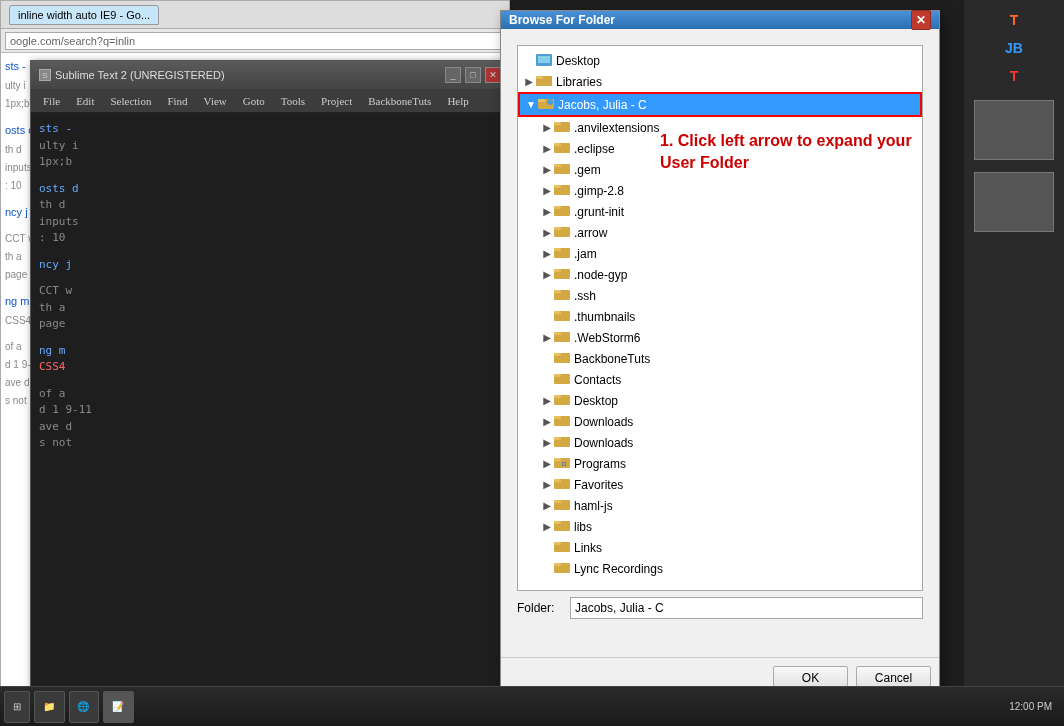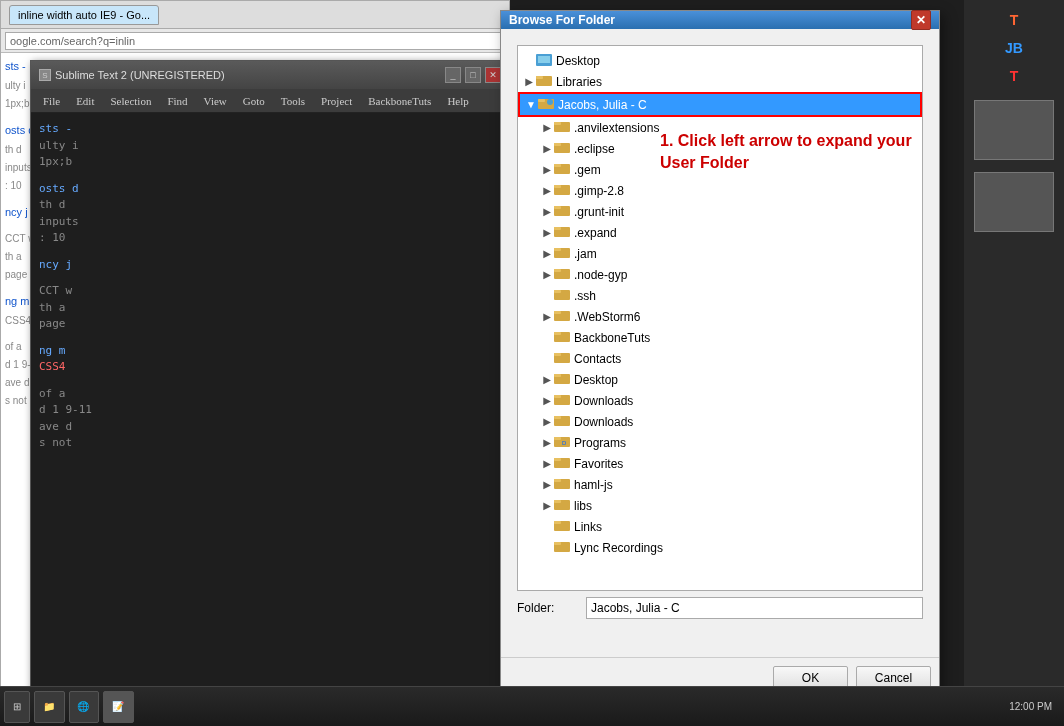--- a/index.html
+++ b/index.html
@@ -222,21 +222,21 @@
     
     .selected-row {
       border: 2px solid red;
     }
 
     
     .folder-bar {
       display: flex;
       align-items: center;
       margin-top: 6px;
-      gap: 24px;
+      gap: 8px;
     }
     .folder-label {
       font-size: 12px;
       color: #000;
       min-width: 45px;
     }
     .folder-input {
       flex: 1;
       height: 22px;
       border: 1px solid #aaa;
@@ -501,21 +501,21 @@
               <rect x="0" y="3" width="7" height="3" rx="1" fill="#e8c060"></rect>
             </svg></span>
           <span class="item-label">.grunt-init</span>
         </div>
         <div class="tree-item" style="padding-left: 22px;">
           <span class="expand-arrow" style="color: rgb(85, 85, 85);">▶</span>
           <span style="margin-right: 4px; font-size: 13px;"><svg width="16" height="14" viewBox="0 0 16 14">
               <rect x="0" y="3" width="16" height="10" rx="1" fill="#d4a843"></rect>
               <rect x="0" y="3" width="7" height="3" rx="1" fill="#e8c060"></rect>
             </svg></span>
-          <span class="item-label">.expand</span>
+          <span class="item-label">.arrow</span>
         </div>
         <div class="tree-item" style="padding-left: 22px;">
           <span class="expand-arrow" style="color: rgb(85, 85, 85);">▶</span>
           <span style="margin-right: 4px; font-size: 13px;"><svg width="16" height="14" viewBox="0 0 16 14">
               <rect x="0" y="3" width="16" height="10" rx="1" fill="#d4a843"></rect>
               <rect x="0" y="3" width="7" height="3" rx="1" fill="#e8c060"></rect>
             </svg></span>
           <span class="item-label">.jam</span>
         </div>
         <div class="tree-item" style="padding-left: 22px;">
@@ -526,20 +526,28 @@
             </svg></span>
           <span class="item-label">.node-gyp</span>
         </div>
         <div class="tree-item" style="padding-left: 22px;">
           <span class="expand-arrow"></span>
           <span style="margin-right: 4px; font-size: 13px;"><svg width="16" height="14" viewBox="0 0 16 14">
               <rect x="0" y="3" width="16" height="10" rx="1" fill="#d4a843"></rect>
               <rect x="0" y="3" width="7" height="3" rx="1" fill="#e8c060"></rect>
             </svg></span>
           <span class="item-label">.ssh</span>
+        </div>
+        <div class="tree-item" style="padding-left: 22px;">
+          <span class="expand-arrow"></span>
+          <span style="margin-right: 4px; font-size: 13px;"><svg width="16" height="14" viewBox="0 0 16 14">
+              <rect x="0" y="3" width="16" height="10" rx="1" fill="#d4a843"></rect>
+              <rect x="0" y="3" width="7" height="3" rx="1" fill="#e8c060"></rect>
+            </svg></span>
+          <span class="item-label">.thumbnails</span>
         </div>
         <div class="tree-item" style="padding-left: 22px;">
           <span class="expand-arrow" style="color: rgb(85, 85, 85);">▶</span>
           <span style="margin-right: 4px; font-size: 13px;"><svg width="16" height="14" viewBox="0 0 16 14">
               <rect x="0" y="3" width="16" height="10" rx="1" fill="#d4a843"></rect>
               <rect x="0" y="3" width="7" height="3" rx="1" fill="#e8c060"></rect>
             </svg></span>
           <span class="item-label">.WebStorm6</span>
         </div>
         <div class="tree-item" style="padding-left: 22px;">

